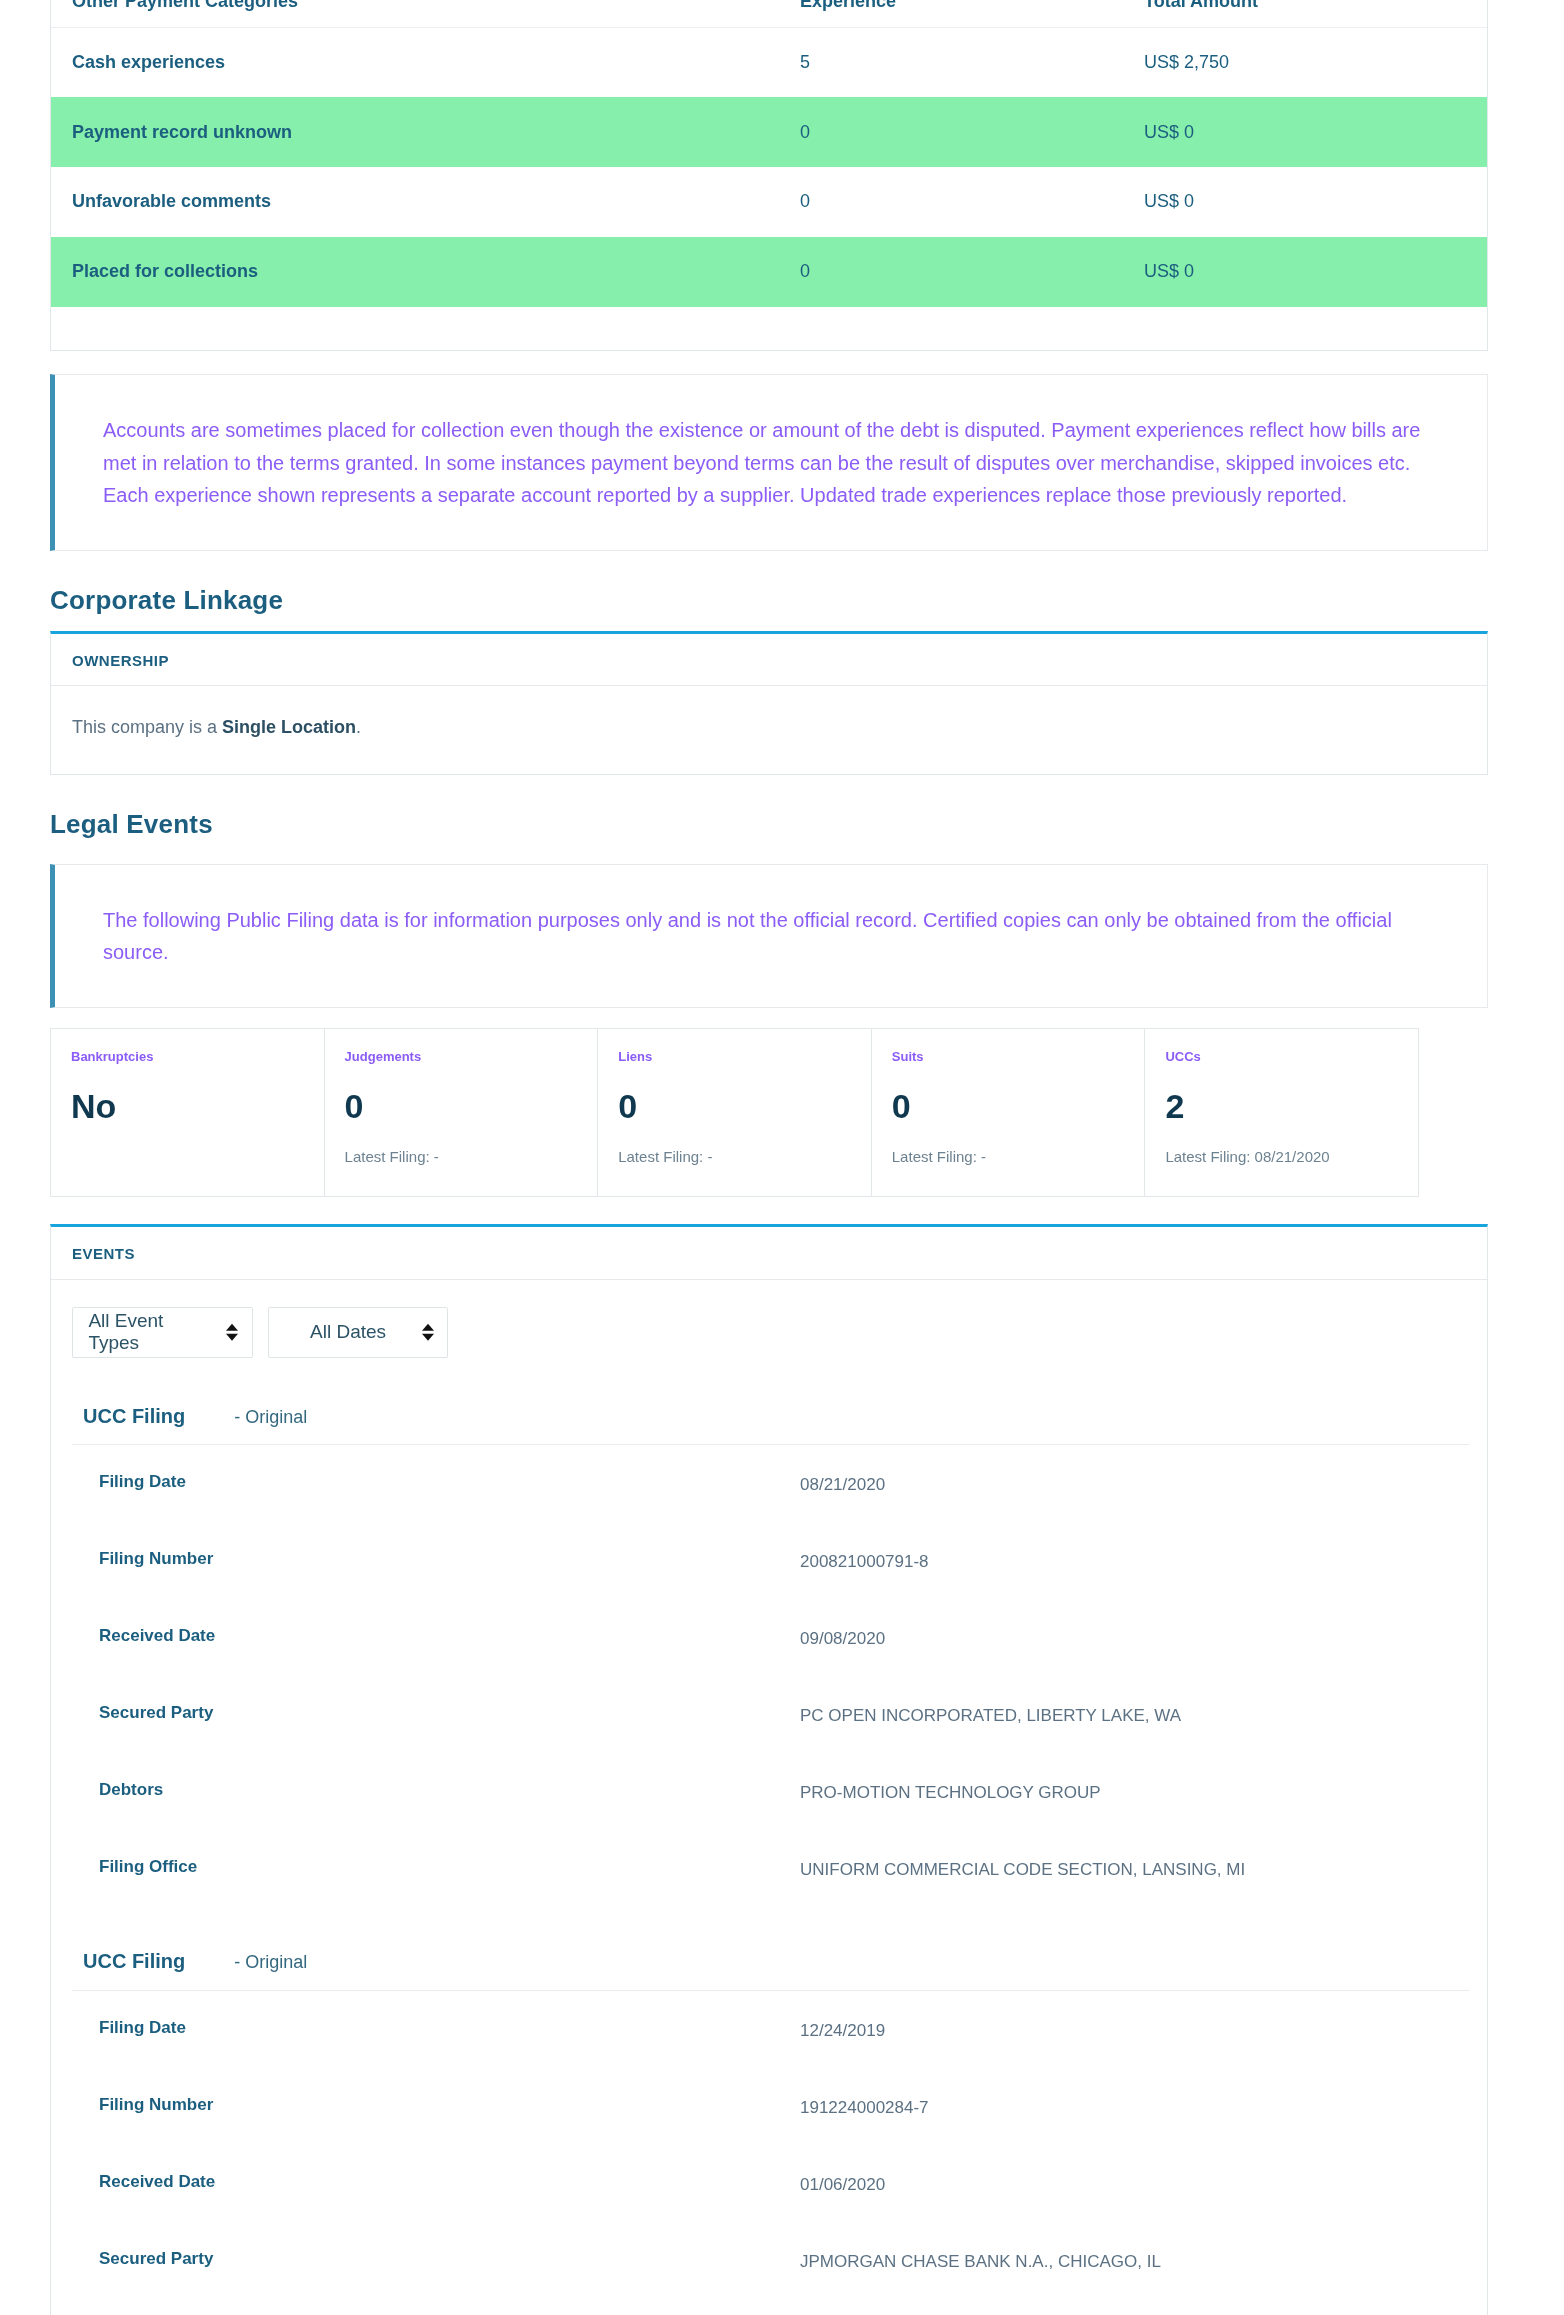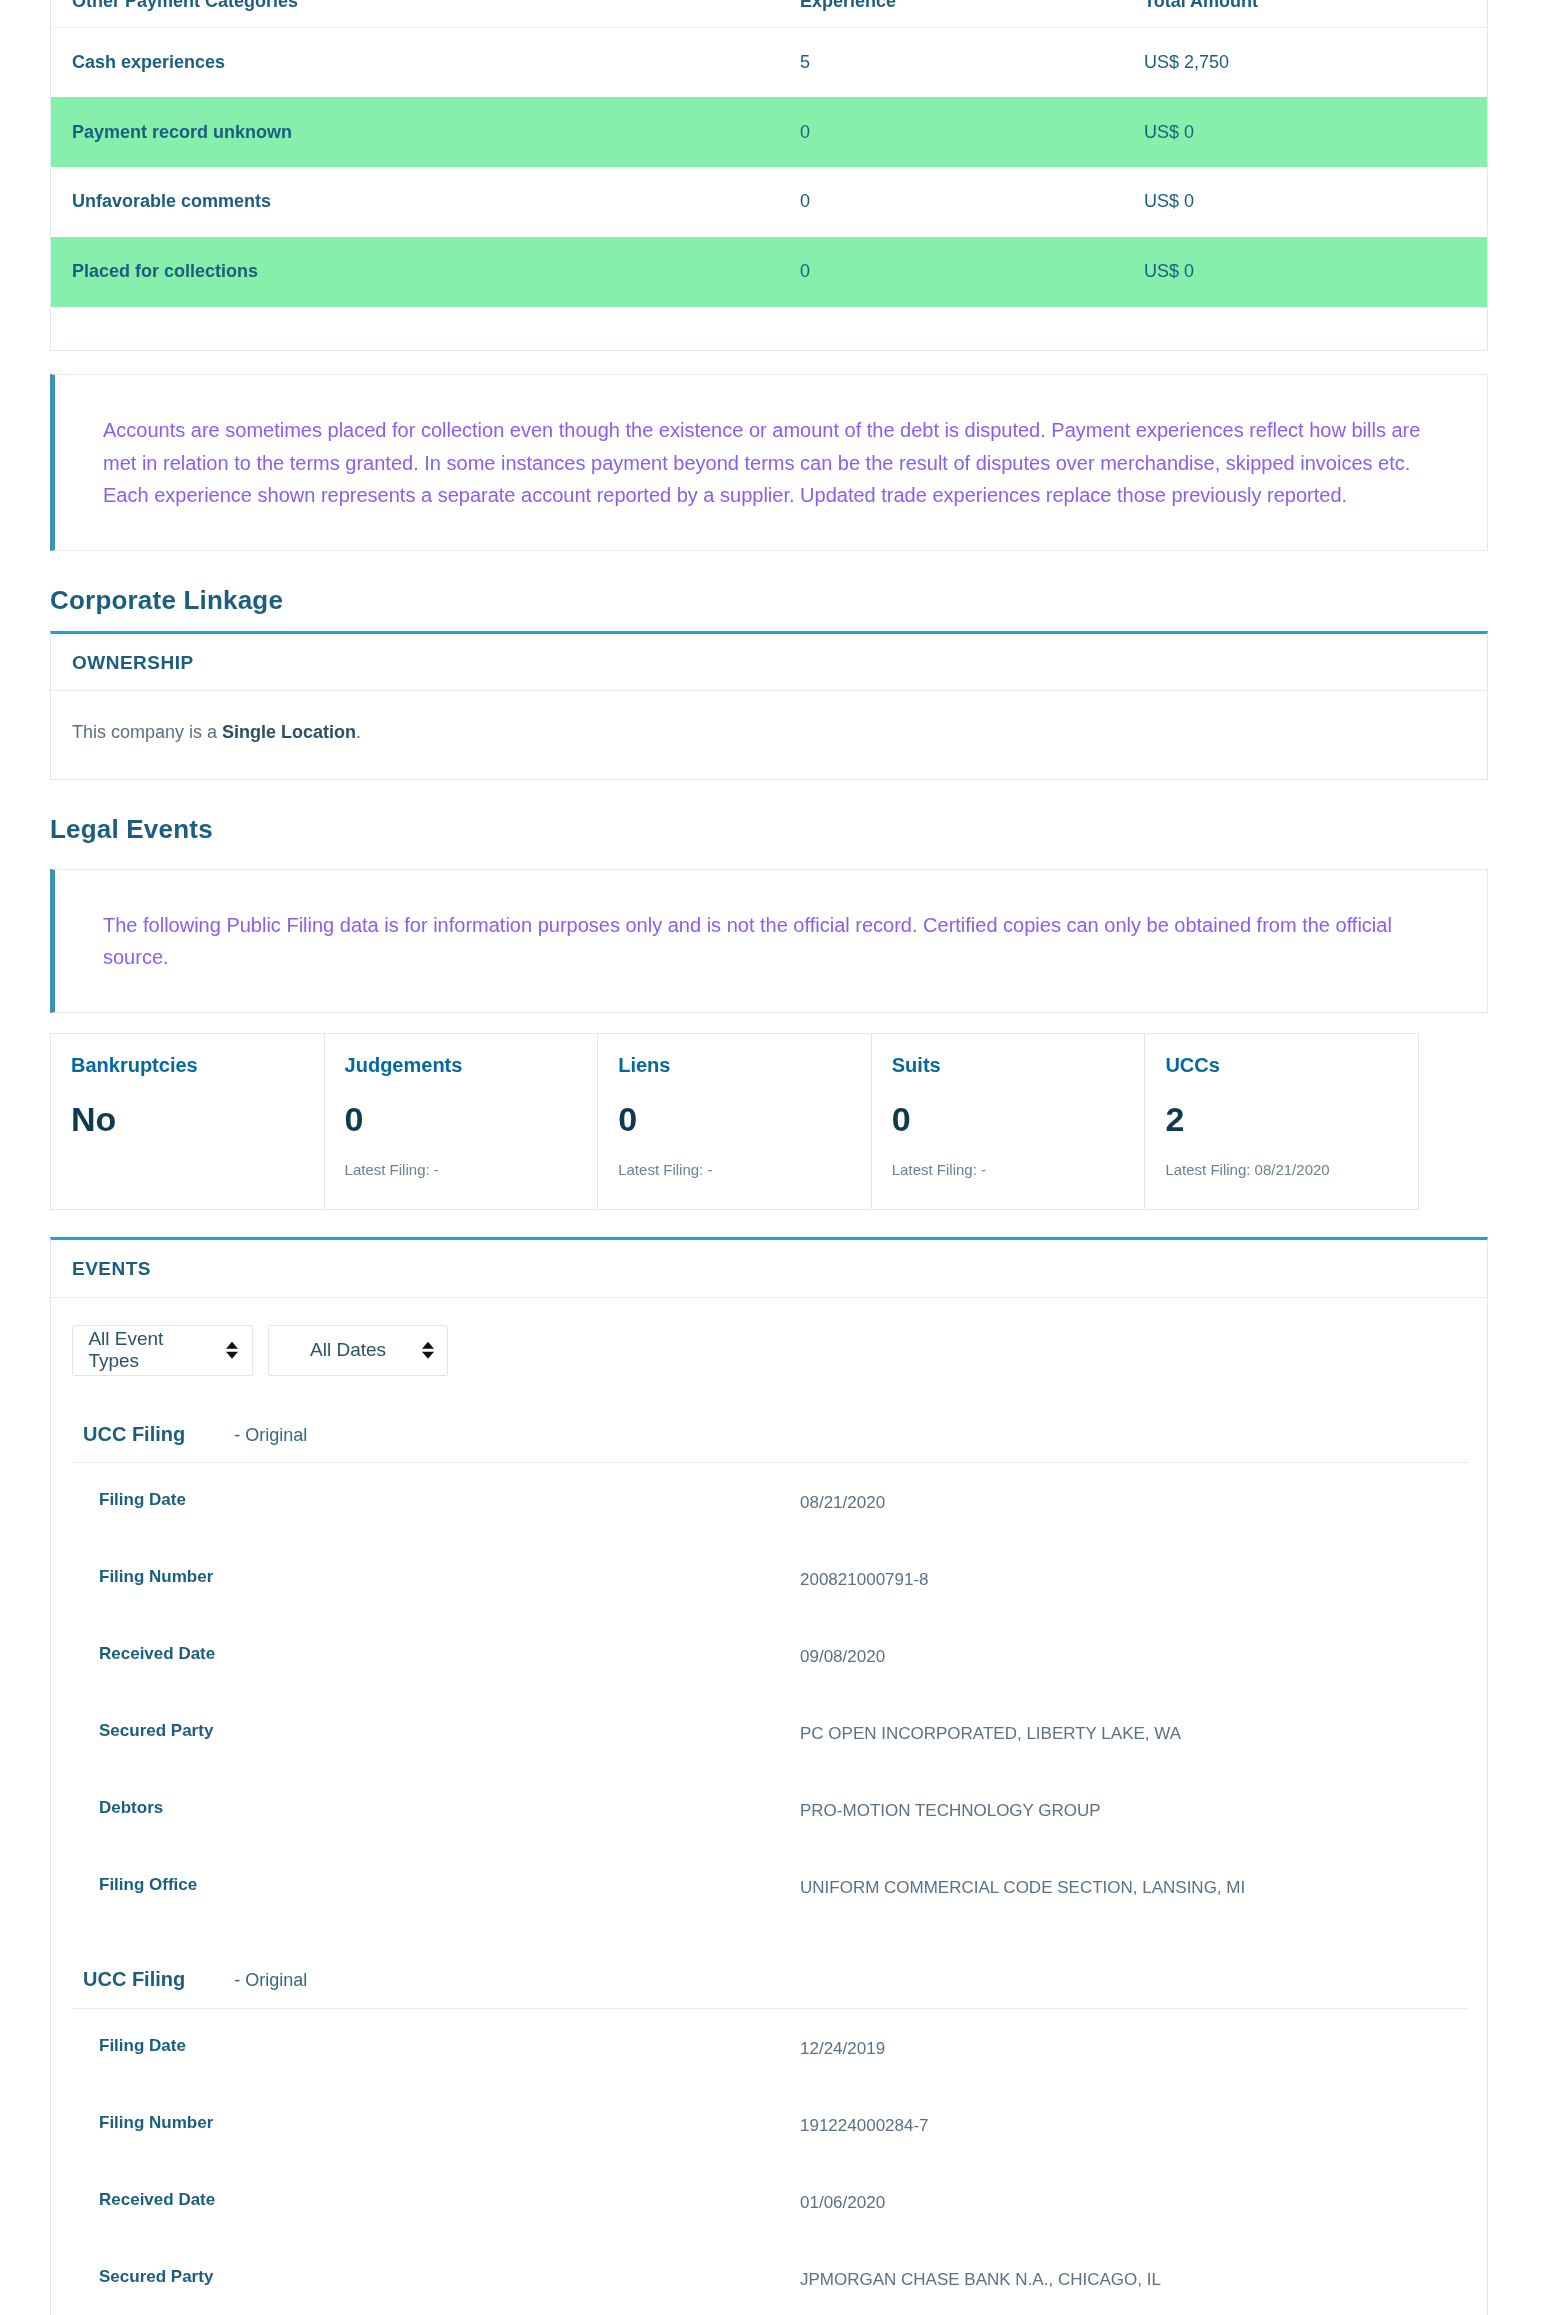--- a/index.html
+++ b/index.html
@@ -100,21 +100,21 @@
   
   .ownership-card {
     width: 1438px;
     box-sizing: border-box;
   }
   .card-head {
     padding: 18px 21px 16.3px 21px;
     border-bottom: 0.9px solid #e6eaec;
   }
   .card-head-label {
-    font-size: 19px;
+    font-size: 15px;
     font-weight: bold;
     color: #1b5e7f;
     letter-spacing: 0.5px;
   }
   .card-body {
     padding: 31px 21px 36px 21px;
   }
   .ownership-text {
     font-size: 18px;
     color: #5b7183;
@@ -136,23 +136,23 @@
   }
   .stat-cell {
     flex: 1 1 0;
     box-sizing: border-box;
     border-right: 0.9px solid #e2e8ea;
     padding: 20px 20px 31px 20px;
     min-height: 145px;
   }
   .stat-cell:last-child { border-right: none; }
   .stat-title {
-    font-size: 20px;
-    font-weight: bold;
-    color: #0369a1;
+    font-size: 13px;
+    font-weight: bold;
+    color: #8b5cf6;
     margin-bottom: 25px;
   }
   .stat-value {
     font-size: 34px;
     font-weight: bold;
     color: #10394f;
     line-height: 1;
     margin-bottom: 25px;
   }
   .stat-sub {

